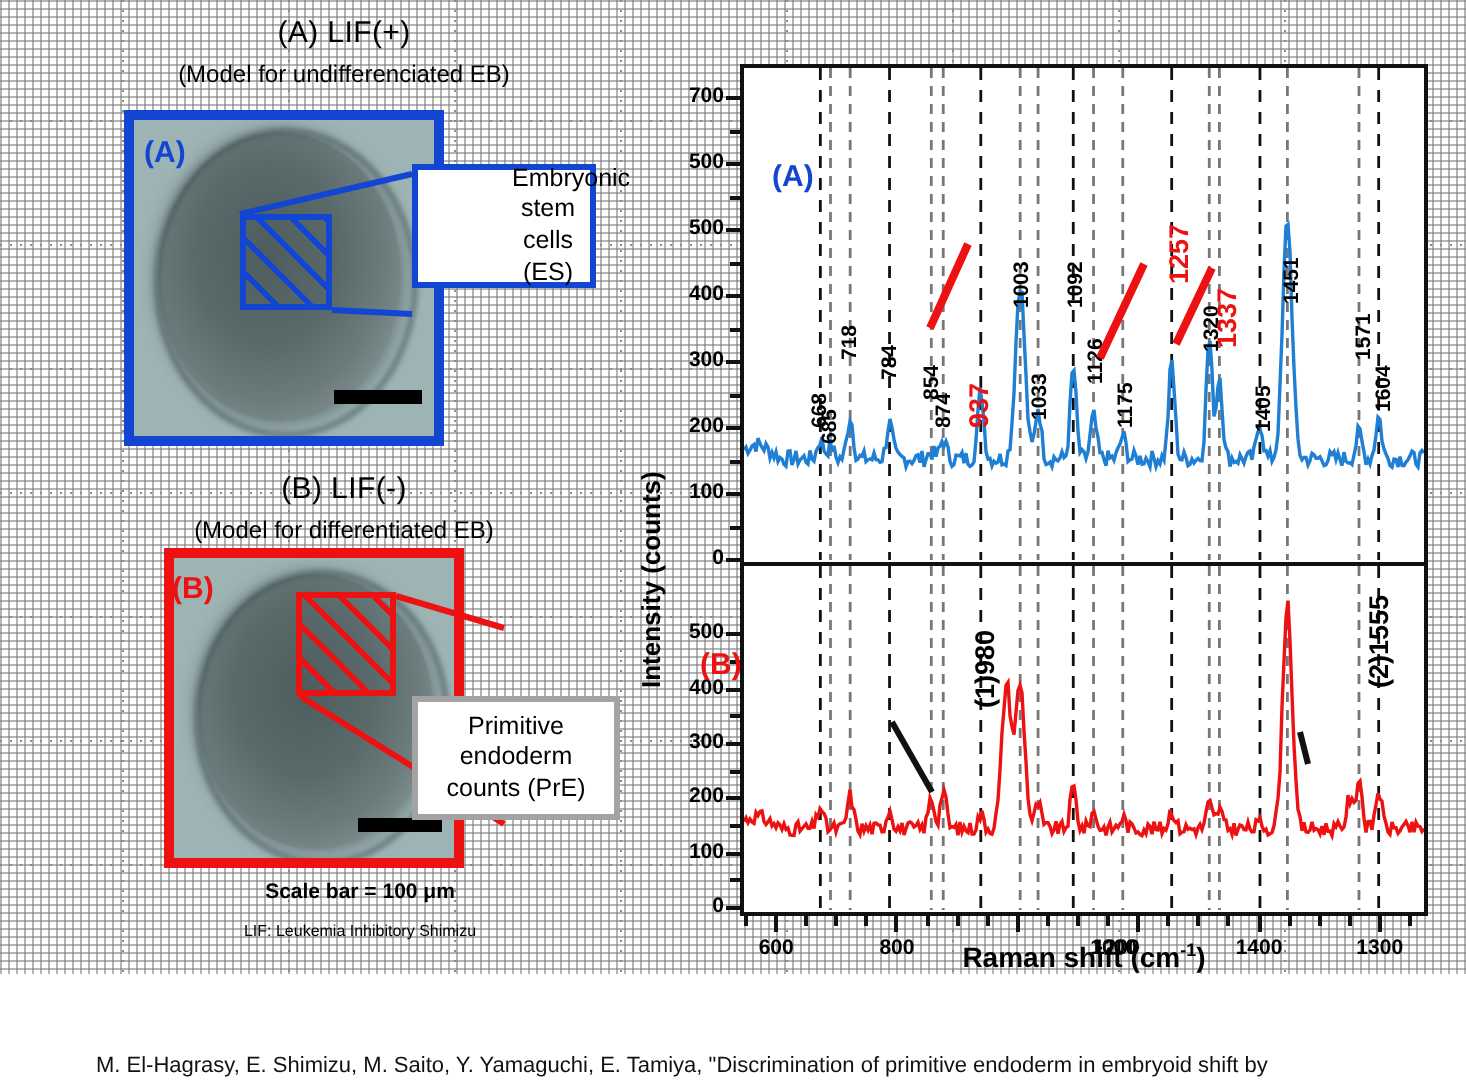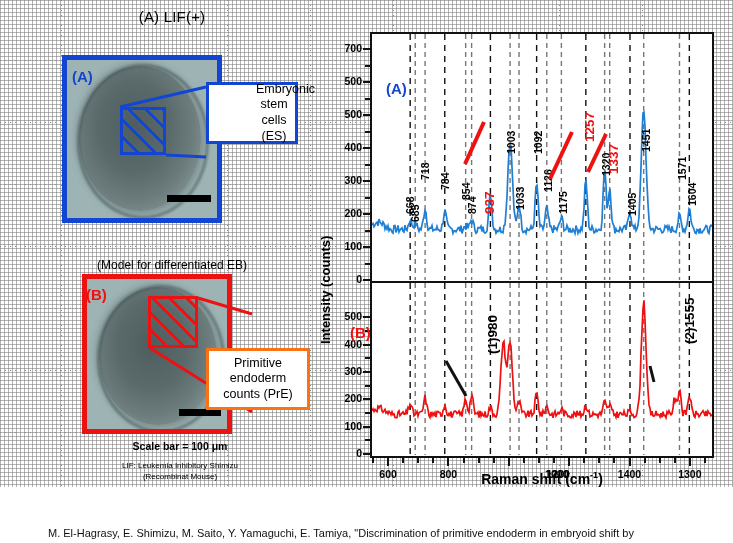--- a/index.html
+++ b/index.html
@@ -107,21 +107,21 @@
     text-align: center;
     font-size: 12.5px;
     line-height: 1.25;
     color: #000;
     display: flex;
     flex-direction: column;
     justify-content: center;
     padding: 2px 3px;
   }
   .callout-blue { border: 3px solid #1246d2; padding-left: 47px; }
-  .callout-red  { border: 3px solid #f97316; }
+  .callout-red  { border: 3px solid #a3a3a3; }
 
   .panel-letter {
     position: absolute;
     font-size: 15px;
     font-weight: bold;
   }
   .letter-blue { color: #1246d2; }
   .letter-red  { color: #ee1111; }
 
   .caption-small {
@@ -231,20 +231,21 @@
   <div class="gline-v" style="left:61px;"></div>
   <div class="gline-v" style="left:144px;"></div>
   <div class="gline-v" style="left:227px;"></div>
   <div class="gline-v" style="left:310px;"></div>
   <div class="gline-v" style="left:393px;"></div>
   <div class="gline-v" style="left:476px;"></div>
   <div class="gline-v" style="left:559px;"></div>
   <div class="gline-v" style="left:642px;"></div>
 
   <div class="panel-title" style="left:72px; top:8px; width:200px;">(A) LIF(+)</div>
+  <div class="panel-sub" style="left:52px; top:30px; width:240px;">(Model for undifferenciated EB)</div>
 
   <div class="micro-wrap" style="left:62px; top:55px; width:160px; height:168px;">
     <div class="micro-img" style="left:0; top:0; width:160px; height:168px; border:5px solid #1246d2; box-sizing:border-box;">
       <div class="eb-body" style="left:12px; top:6px; width:122px; height:145px;"></div>
       <div class="eb-rim" style="left:10px; top:4px; width:126px; height:149px;"></div>
       <div class="scale-bar" style="left:100px; top:135px; width:44px;"></div>
     </div>
     <div class="hatch-box hatch-blue" style="left:58px; top:52px; width:46px; height:48px;"></div>
   </div>
 
@@ -254,20 +255,21 @@
     <line x1="10" y1="12" x2="96" y2="-8" stroke="#1246d2" stroke-width="3"></line>
     <line x1="56" y1="60" x2="96" y2="62" stroke="#1246d2" stroke-width="3"></line>
   </svg>
 
   <div class="callout callout-blue" style="left:206px; top:82px; width:92px; height:62px;">
     <div>Embryonic</div>
     <div>stem</div>
     <div>cells (ES)</div>
   </div>
 
+  <div class="panel-title" style="left:72px; top:236px; width:200px;">(B) LIF(-)</div>
   <div class="panel-sub" style="left:52px; top:258px; width:240px;">(Model for differentiated EB)</div>
 
   <div class="micro-wrap" style="left:82px; top:274px; width:150px; height:160px;">
     <div class="micro-img" style="left:0; top:0; width:150px; height:160px; border:5px solid #ee1111; box-sizing:border-box;">
       <div class="eb-body" style="left:12px; top:8px; width:118px; height:138px;"></div>
       <div class="eb-rim" style="left:10px; top:6px; width:122px; height:142px;"></div>
       <div class="scale-bar" style="left:92px; top:130px; width:42px;"></div>
     </div>
     <div class="hatch-box hatch-red" style="left:66px; top:22px; width:50px; height:52px;"></div>
   </div>
@@ -280,21 +282,20 @@
   </svg>
 
   <div class="callout callout-red" style="left:206px; top:348px; width:104px; height:62px;">
     <div>Primitive</div>
     <div>endoderm</div>
     <div>counts (PrE)</div>
   </div>
 
   <div class="caption-bold" style="left:90px; top:440px; width:180px;">Scale bar = 100 μm</div>
   <div class="caption-small" style="left:80px; top:461px; width:200px;">LIF: Leukemia Inhibitory Shimizu</div>
-  <div class="caption-small" style="left:80px; top:472px; width:200px;">(Recombinat Mouse)</div>
 
   <div id="chart-area" style="left:314px; top:14px; width:406px; height:470px;">
 
     <div class="axis-label-y" style="left:4px; top:330px;">Intensity (counts)</div>
 
     <div class="plot-box" id="plot-a" style="left:56px; top:18px; width:344px; height:250px; border-bottom:1px solid #111;">
       <svg id="svg-a" width="340" height="246" style="position:absolute;left:0;top:0;" viewBox="0 0 340 246">
           <line x1="38.175438596491226" x2="38.175438596491226" y1="0" y2="246" stroke="#111" stroke-width="1.4" stroke-dasharray="6,5"></line>
           <line x1="43.24561403508772" x2="43.24561403508772" y1="0" y2="246" stroke="#777" stroke-width="1.4" stroke-dasharray="5,4"></line>
           <line x1="53.08771929824562" x2="53.08771929824562" y1="0" y2="246" stroke="#777" stroke-width="1.4" stroke-dasharray="5,4"></line>

